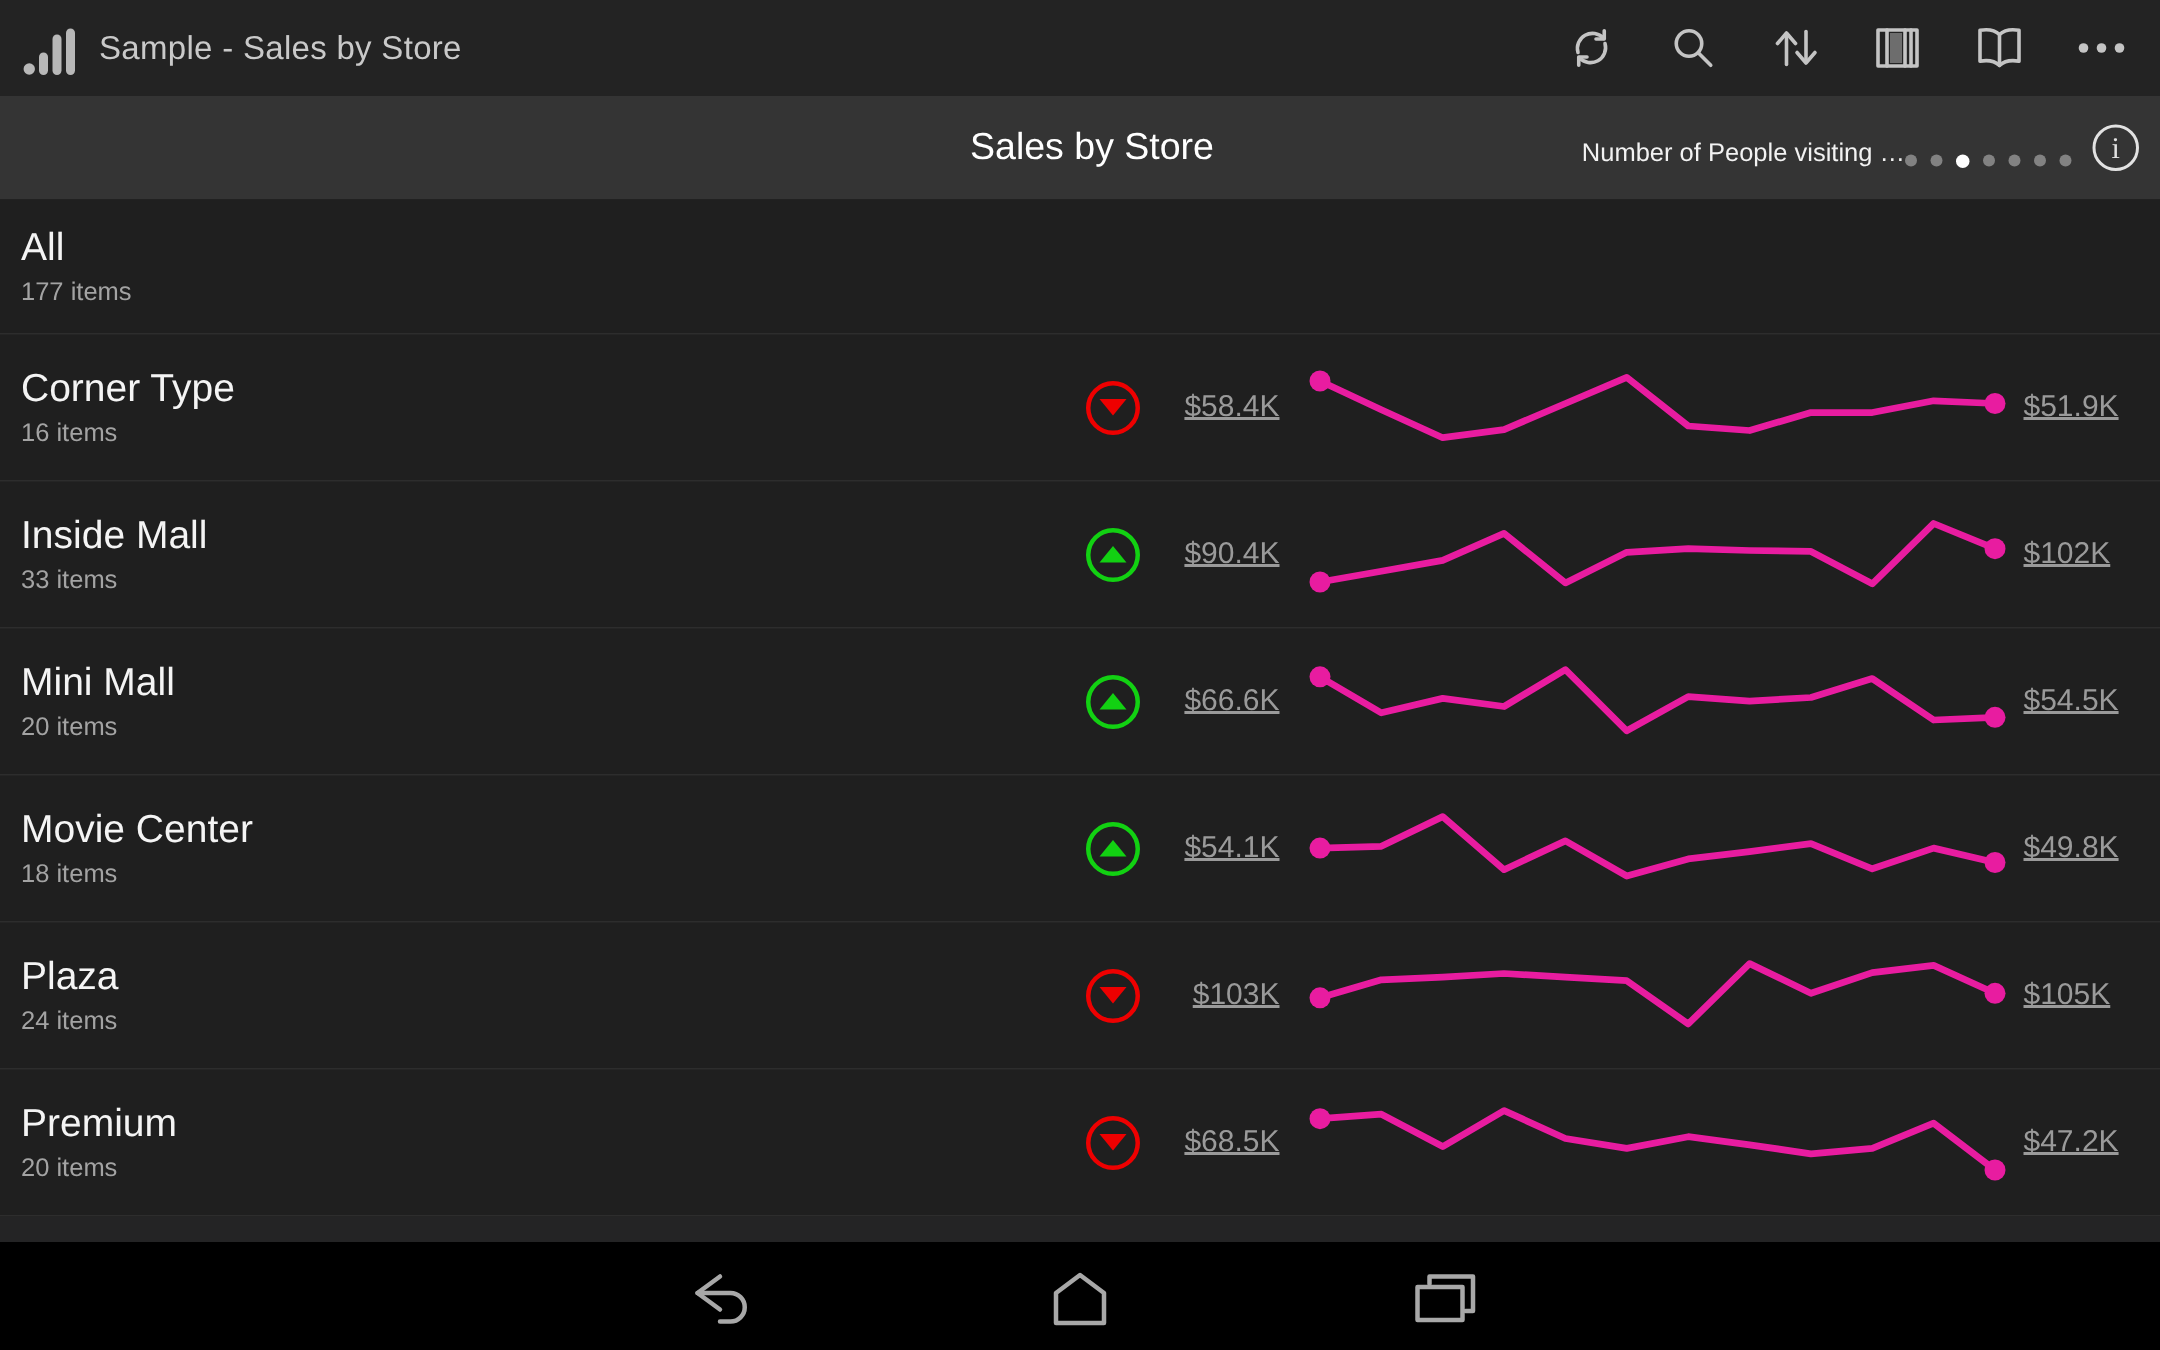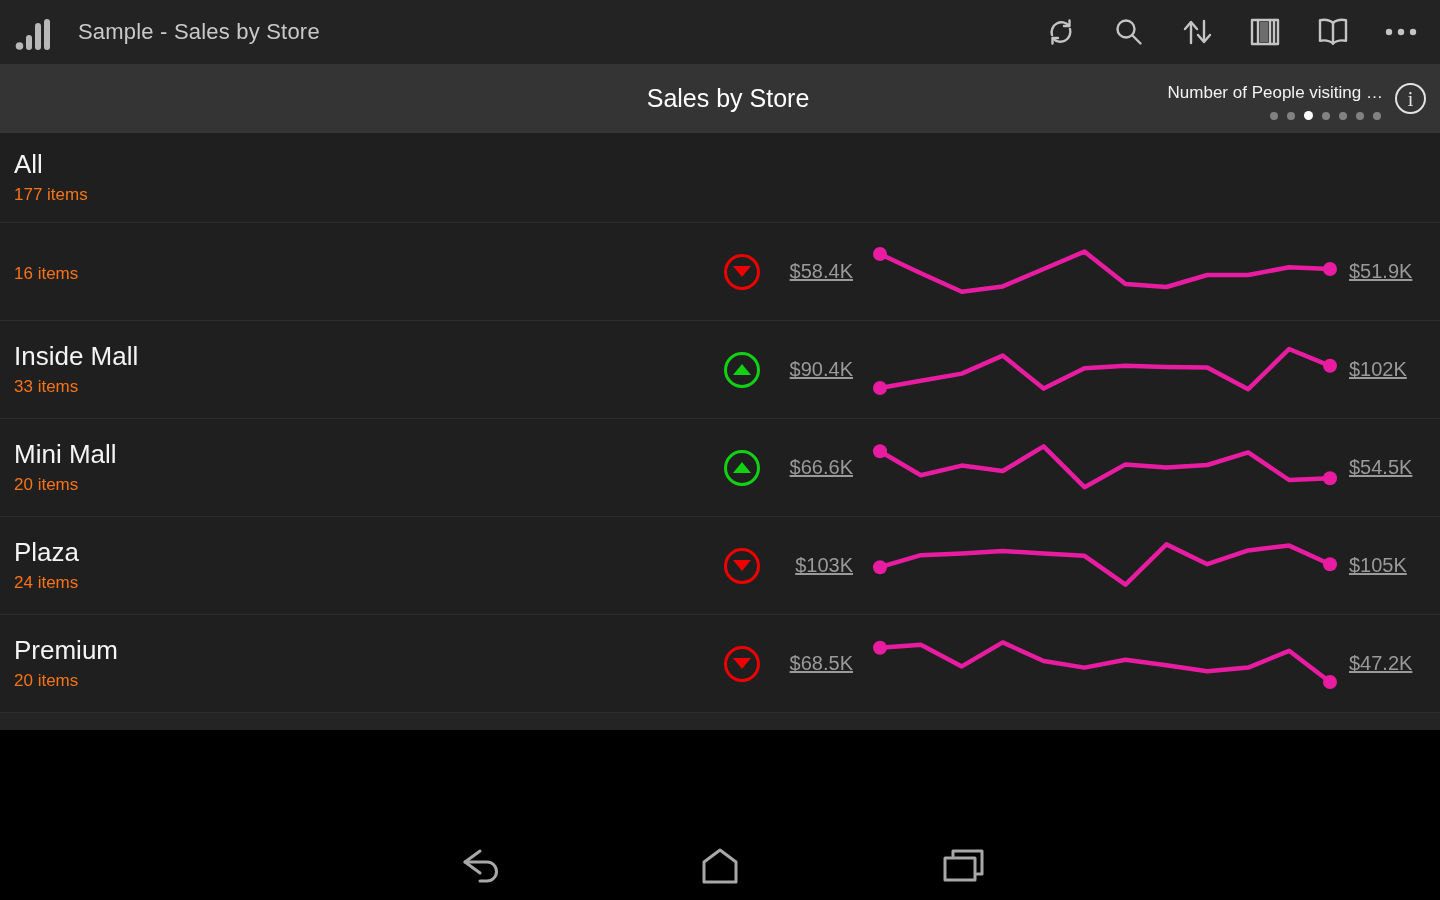--- a/index.html
+++ b/index.html
@@ -1,47 +1,47 @@
 <!DOCTYPE html>
 <html style="--line: #e81ca0; --up: #12d112; --down: #ee0000;"><head>
 <meta charset="utf-8">
 <style>
   * { margin:0; padding:0; box-sizing:border-box; }
   html,body { width:1440px; height:900px; overflow:hidden; background:#000; }
   body { font-family:"Liberation Sans", sans-serif; -webkit-font-smoothing:antialiased; }
 
   
-  .appbar { height:64px; background:#232323; display:flex; align-items:center; padding:0 14px;gap:12px; }
+  .appbar { height:64px; background:#232323; display:flex; align-items:center; padding:0 14px; }
   .logo { width:40px; height:40px; margin-right:12px; }
   .app-title { color:#c9c9c9; font-size:22px; letter-spacing:.2px; }
   .appbar-actions { margin-left:auto; display:flex; align-items:center; gap:30px; padding-right:6px; }
   .abtn { width:38px; height:38px; display:flex; align-items:center; justify-content:center; cursor:pointer; }
   .abtn svg { stroke:#c4c4c4; fill:none; stroke-width:2.4; stroke-linecap:round; stroke-linejoin:round; }
 
   
   .subbar { height:69px; background:#343434; position:relative; display:flex; align-items:center; justify-content:center; }
   .page-title { color:#fff; font-size:25px;margin-left:16px; }
   .metric-cluster { position:absolute; right:14px; top:0; height:100%; display:flex; align-items:center; }
-  .metric-texts { display:flex; flex-direction:column; align-items:flex-end; margin-right:12px;margin-left:32px; }
+  .metric-texts { display:flex; flex-direction:row; align-items:flex-end; margin-right:12px;margin-left:32px; }
   .metric-label { color:#f2f2f2; font-size:17px; margin-top:6px; cursor:pointer; }
   .dots { display:flex; align-items:center; gap:9px; margin-top:8px; margin-right:2px; }
   .dot { width:8px; height:8px; border-radius:50%; background:#828282; }
   .dot.active { width:9px; height:9px; background:#fff; }
   .info-btn { width:31px; height:31px; border:2px solid #e2e2e2; border-radius:50%;
               color:#e2e2e2; font-family:"Liberation Serif", serif; font-size:20px;
               display:flex; align-items:center; justify-content:center; cursor:pointer; line-height:1; }
 
   
   .list { background:#1f1f1f; }
   .row { display:flex; align-items:center; border-bottom:1px solid #2d2d2d; padding-left:14px; }
   .row.summary { height:90px; }
   .row.store { height:98px; }
   .row-left { width:710px; }
   .row-name { color:#f4f4f4; font-size:26px; line-height:1.15; }
-  .row-sub { color:#f97316; font-size:17px; margin-top:5px; }
+  .row-sub { color:#a3a3a3; font-size:17px; margin-top:5px; }
   .indicator { width:36px; height:36px; border:3px solid; border-radius:50%;
                display:flex; align-items:center; justify-content:center; flex:0 0 auto; }
   .indicator .tri { width:0; height:0; border-left:9px solid transparent; border-right:9px solid transparent; }
   .indicator.down { border-color:var(--down); }
   .indicator.down .tri { border-top:11px solid var(--down); }
   .indicator.up { border-color:var(--up); }
   .indicator.up .tri { border-bottom:11px solid var(--up); }
   .val { color:#9a9a9a; font-size:20px;text-decoration:underline; }
   .val.start { width:93px; text-align:right; margin-right:18px; }
   .val.end { width:83px; margin-left:10px; }
@@ -139,20 +139,21 @@
 
   <div class="row summary">
     <div class="row-left">
       <div class="row-name">All</div>
       <div class="row-sub">177 items</div>
     </div>
   </div>
 
   <div class="row store">
     <div class="row-left">
+      <div class="row-name">Corner Type</div>
       <div class="row-sub">16 items</div>
     </div>
     <span class="indicator down">
         <span class="tri"></span>
       </span>
     <span class="val start">$58.4K</span>
     <svg class="spark" viewBox="0 0 468 78">
         <polyline points="9.0,21.0 49.9,40.2 90.8,58.8 131.7,53.4 172.6,36.0 213.5,18.6 254.5,51.0 295.4,54.0 336.3,42.0 377.2,42.0 418.1,34.2 459.0,36.0" fill="none" stroke="#e81ca0" stroke-width="4.5" stroke-linejoin="round"></polyline>
         <circle cx="9" cy="20.999999999999996" r="7" fill="#e81ca0"></circle>
         <circle cx="459" cy="36" r="7" fill="#e81ca0"></circle>
@@ -187,20 +188,36 @@
       </span>
     <span class="val start">$66.6K</span>
     <svg class="spark" viewBox="0 0 468 78">
         <polyline points="9.0,22.2 49.9,46.2 90.8,36.6 131.7,42.0 172.6,17.4 213.5,58.2 254.5,35.4 295.4,38.4 336.3,36.0 377.2,23.4 418.1,51.0 459.0,49.2" fill="none" stroke="#e81ca0" stroke-width="4.5" stroke-linejoin="round"></polyline>
         <circle cx="9" cy="22.2" r="7" fill="#e81ca0"></circle>
         <circle cx="459" cy="49.199999999999996" r="7" fill="#e81ca0"></circle>
       </svg>
     <span class="val end">$54.5K</span>
   </div>
 
+  <div class="row store">
+    <div class="row-left">
+      <div class="row-name">Movie Center</div>
+      <div class="row-sub">18 items</div>
+    </div>
+    <span class="indicator up">
+        <span class="tri"></span>
+      </span>
+    <span class="val start">$54.1K</span>
+    <svg class="spark" viewBox="0 0 468 78">
+        <polyline points="9.0,38.4 49.9,37.2 90.8,17.4 131.7,52.8 172.6,33.6 213.5,57.0 254.5,45.6 295.4,40.8 336.3,35.4 377.2,52.2 418.1,38.4 459.0,48.0" fill="none" stroke="#e81ca0" stroke-width="4.5" stroke-linejoin="round"></polyline>
+        <circle cx="9" cy="38.4" r="7" fill="#e81ca0"></circle>
+        <circle cx="459" cy="48" r="7" fill="#e81ca0"></circle>
+      </svg>
+    <span class="val end">$49.8K</span>
+  </div>
 
   <div class="row store">
     <div class="row-left">
       <div class="row-name">Plaza</div>
       <div class="row-sub">24 items</div>
     </div>
     <span class="indicator down">
         <span class="tri"></span>
       </span>
     <span class="val start">$103K</span>

